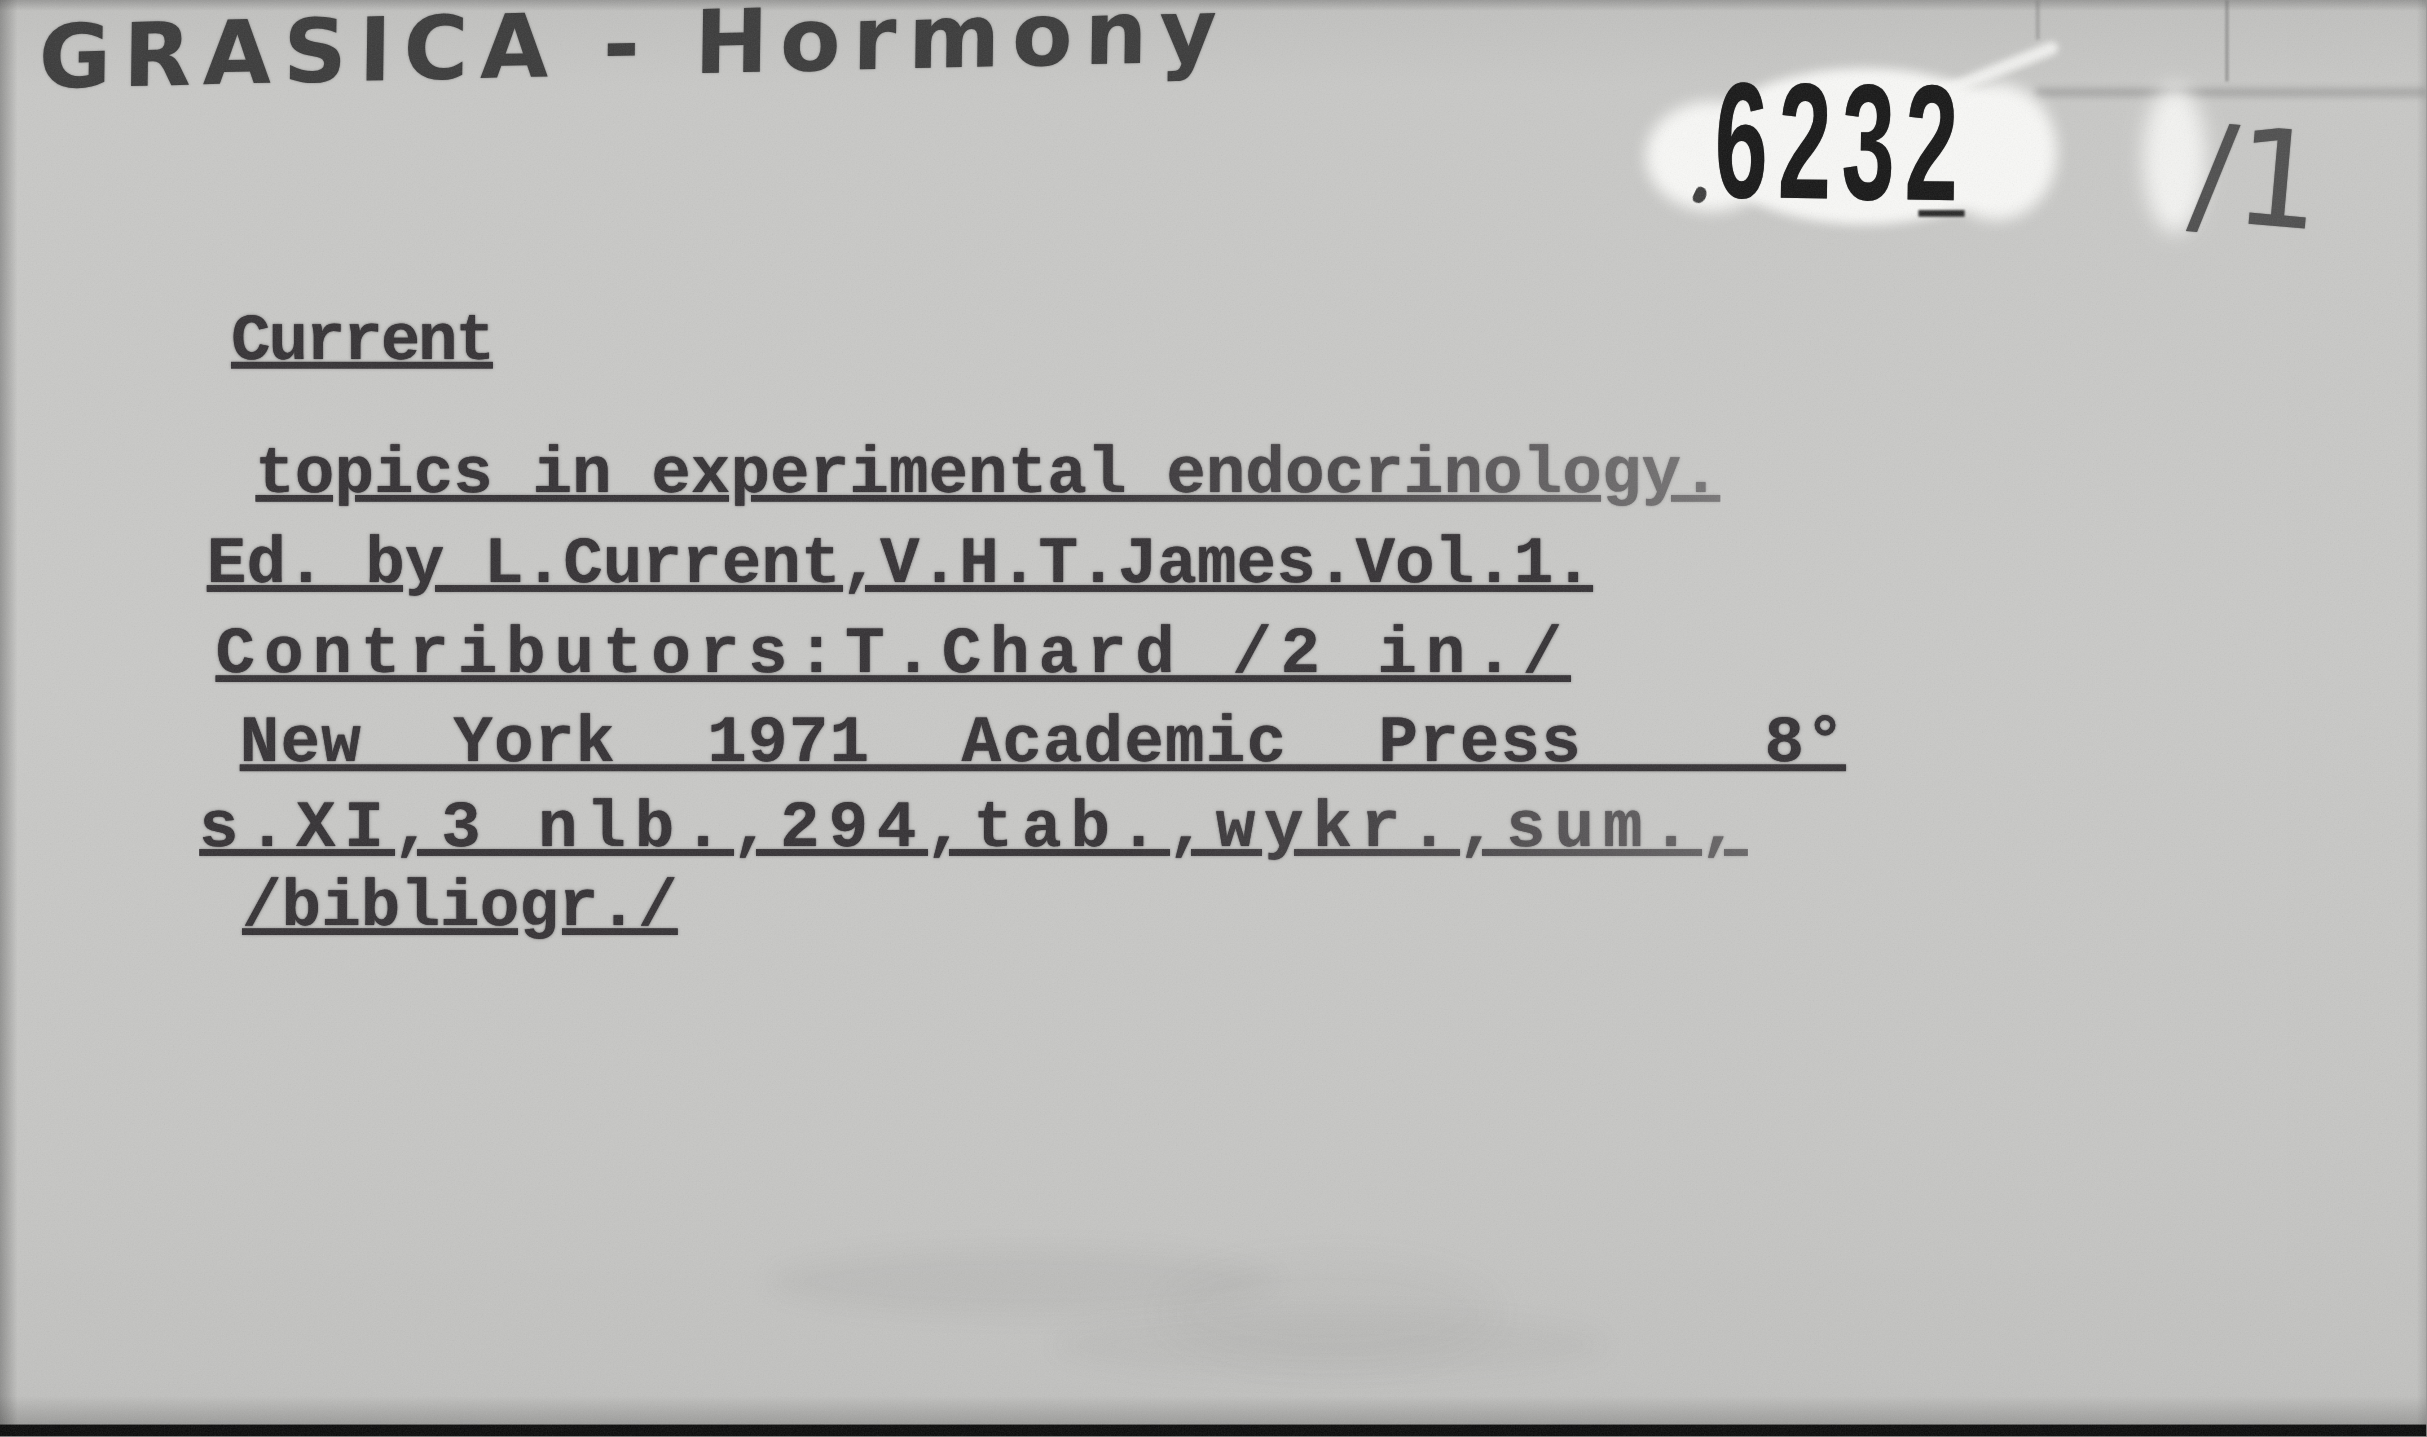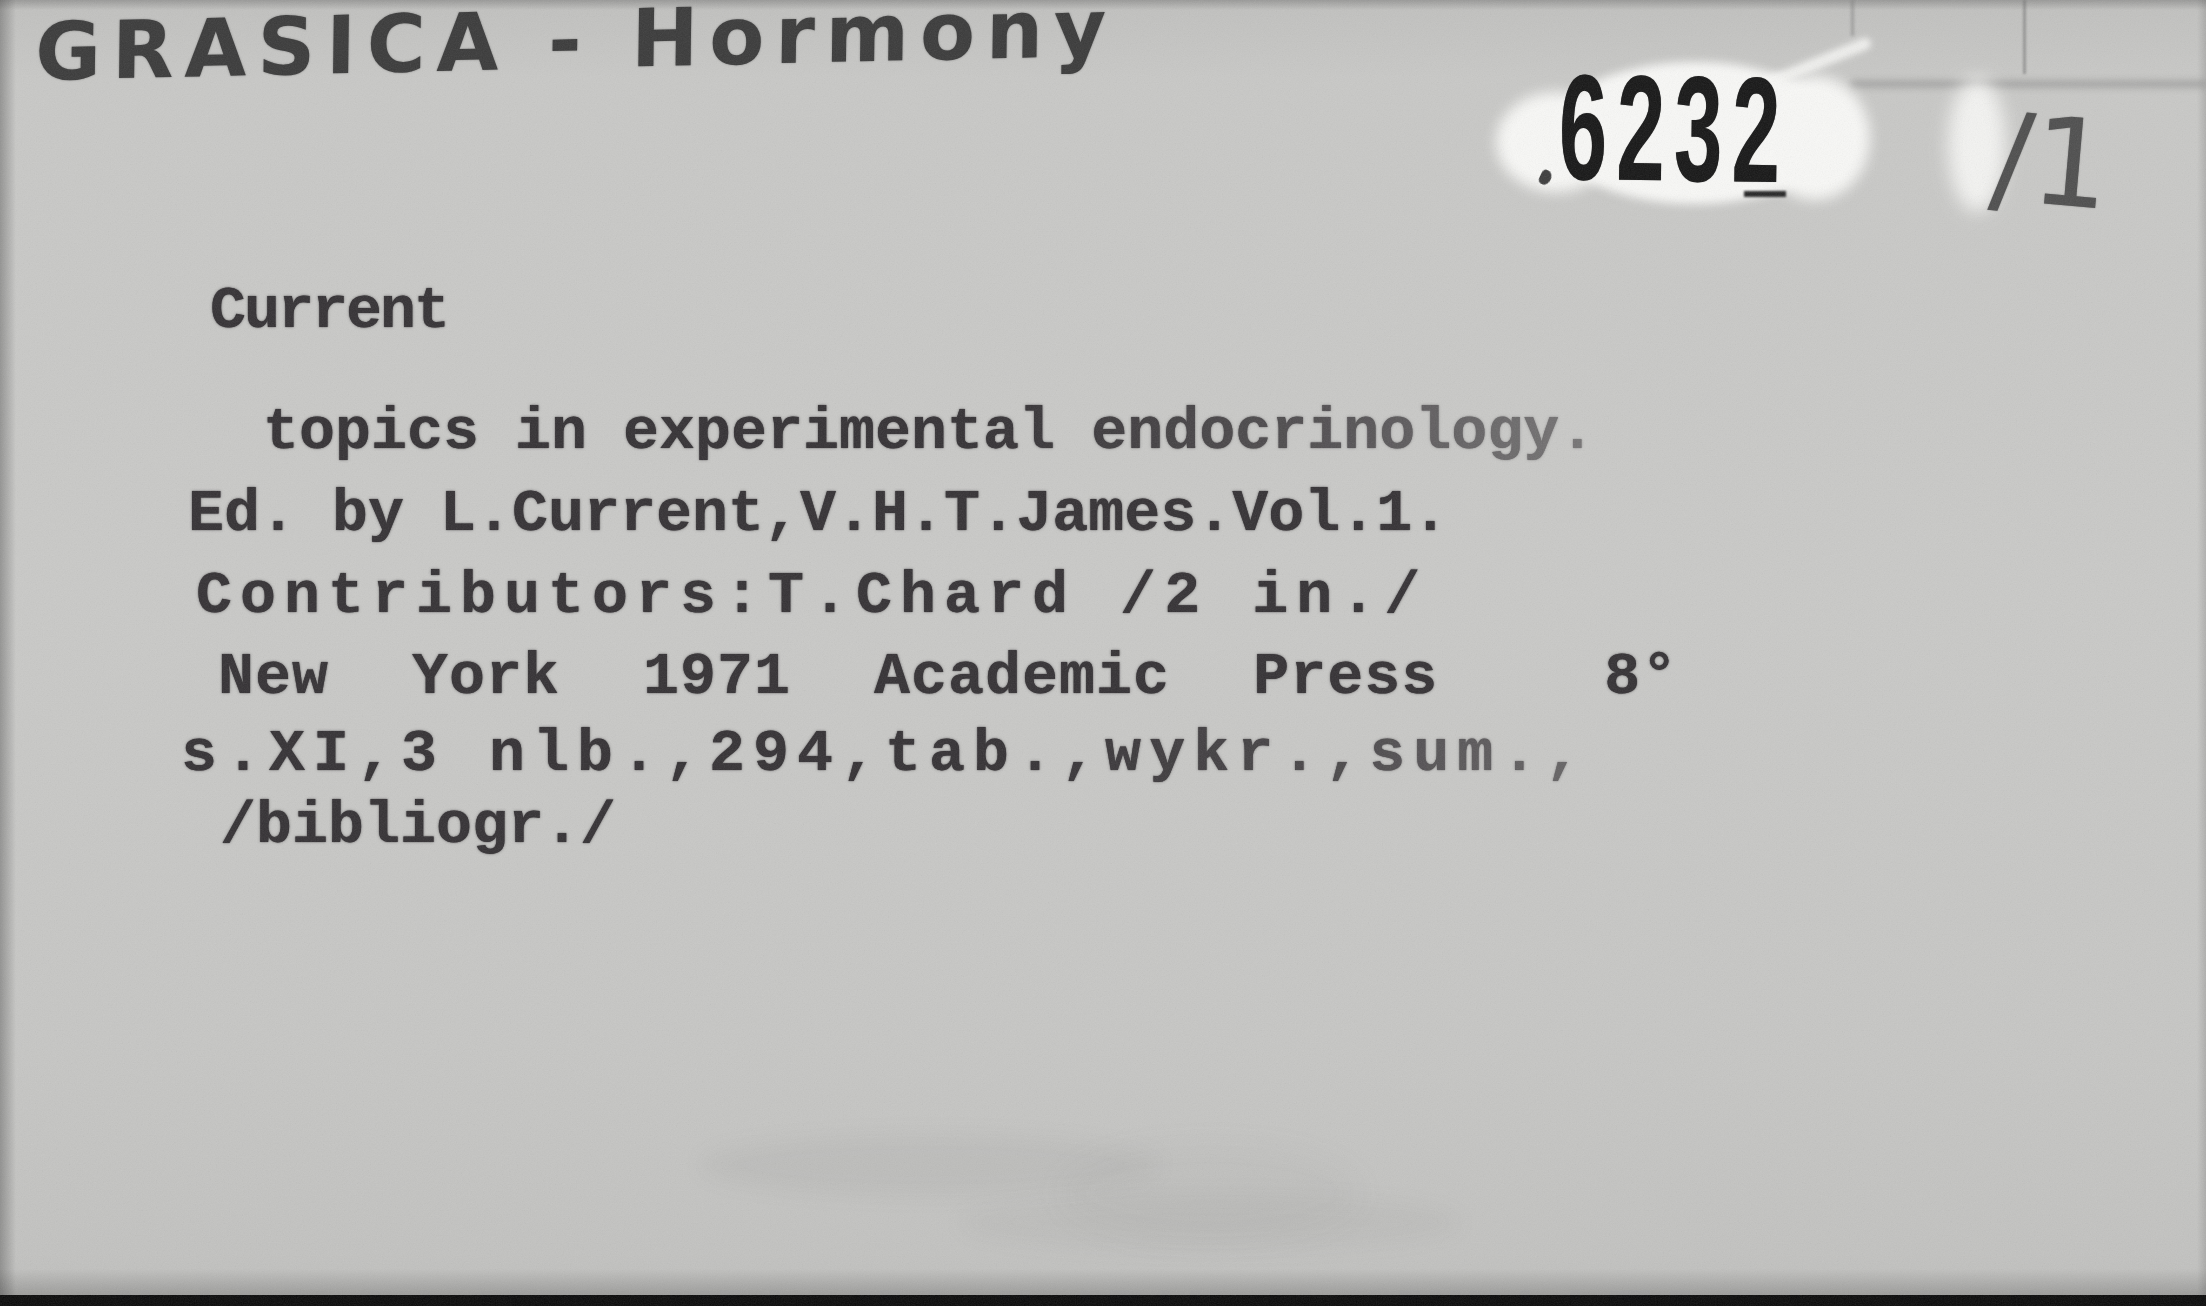--- a/index.html
+++ b/index.html
@@ -61,25 +61,26 @@
     text-shadow:0 0 1.5px rgba(70,70,70,.6);
   }
 
   
   .tline {
     position:absolute;
     font-family:"Liberation Mono", "DejaVu Sans Mono", monospace;
     font-weight:bold; font-size:60px; line-height:66px;
     color:#343134; white-space:pre;
     text-shadow:0 0 3px rgba(52,49,52,.5), 0 0 1px rgba(52,49,52,.9);
+    text-decoration:underline;
   }
   .l1 { left:210px; top:278px; letter-spacing:-2px; }
   .l2 { left:232px; top:399px; letter-spacing:0;
         -webkit-mask-image:linear-gradient(90deg,#000 55%,rgba(0,0,0,.8) 80%,rgba(0,0,0,.55) 100%);
-        mask-image:linear-gradient(90deg,#000 55%,rgba(0,0,0,.8) 80%,rgba(0,0,0,.55) 100%);margin-left:31px; }
+        mask-image:linear-gradient(90deg,#000 55%,rgba(0,0,0,.8) 80%,rgba(0,0,0,.55) 100%); }
   .l3 { left:188px; top:481px; letter-spacing:0; }
   .l4 { left:196px; top:563px; letter-spacing:8px; }
   .l5 { left:218px; top:644px; letter-spacing:1px; word-spacing:46px;text-align:center; }
   .l6 { left:181px; top:721px; letter-spacing:8px;
         -webkit-mask-image:linear-gradient(90deg,#000 60%,rgba(0,0,0,.85) 82%,rgba(0,0,0,.65) 100%);
         mask-image:linear-gradient(90deg,#000 60%,rgba(0,0,0,.85) 82%,rgba(0,0,0,.65) 100%);text-align:center; }
   .l7 { left:220px; top:793px; letter-spacing:0; }
 
   .grain { position:absolute; left:0; top:0; pointer-events:none; opacity:.12; }
 </style>

